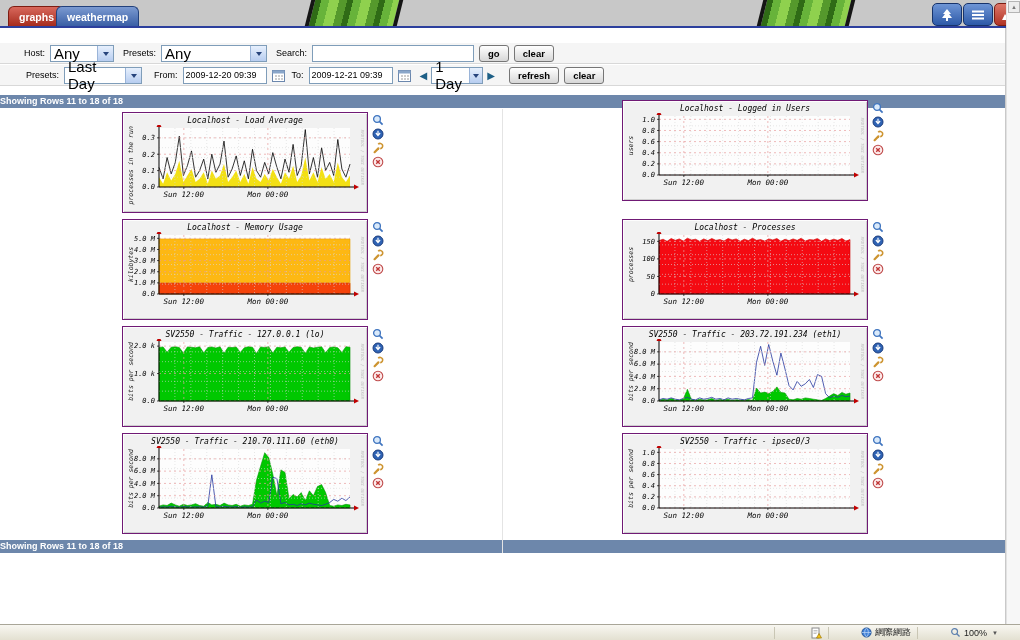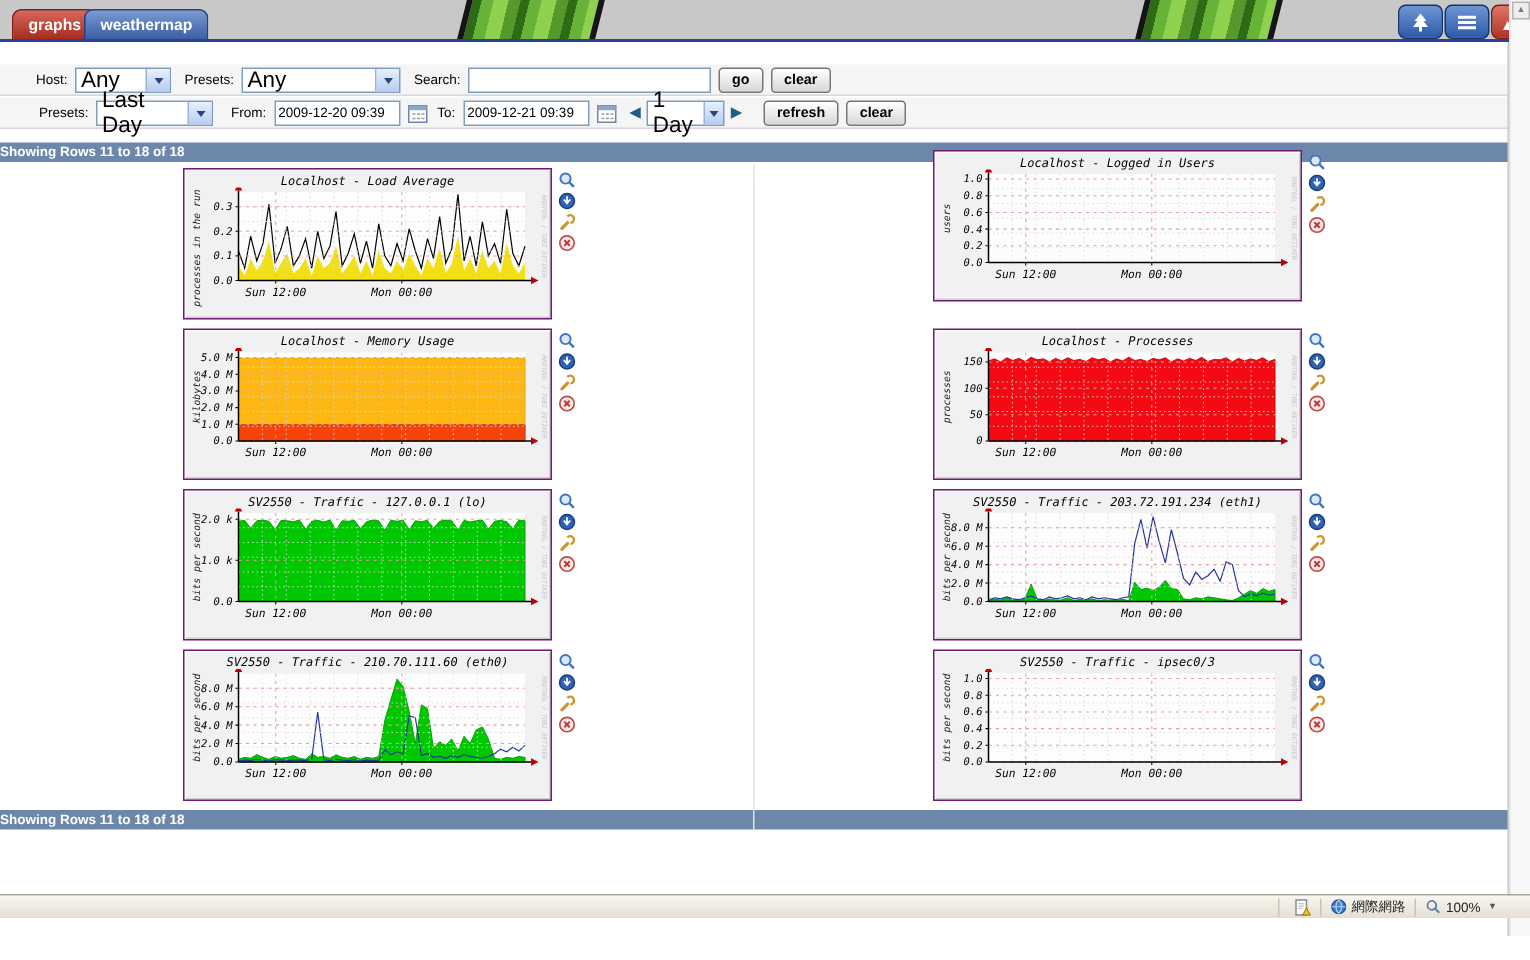--- a/index.html
+++ b/index.html
@@ -60,23 +60,23 @@
   .panel-wrap{position:absolute;width:264px;height:101px;}
   .graph-panel{position:absolute;left:0;top:0;width:246px;height:101px;border:1px solid #701a75;background:#f1f1f1;
                box-shadow:inset 1px 1px 0 #fdfdfd, inset -1px -1px 0 #cfcfcf;box-sizing:border-box;cursor:pointer;font-style:italic;}
   .graph-title{position:absolute;top:3px;left:0;right:0;text-align:center;
                font-family:"DejaVu Sans Mono",monospace;font-size:8px;color:#000;}
   .graph-svg{position:absolute;left:1px;top:12px;}
   .icon-stack{position:absolute;left:250px;top:2px;display:flex;flex-direction:column;gap:2px;}
   .gicon{width:12px;height:12px;cursor:pointer;}
 
   
-  #statusbar{position:absolute;left:0;top:596px;width:1020px;height:16px;box-sizing:border-box;
+  #statusbar{position:absolute;left:0;top:624px;width:1020px;height:16px;box-sizing:border-box;
              background:linear-gradient(#f8f7f1,#e3e0d1);border-top:1px solid #a9a698;
-             display:flex;align-items:center;font-size:9px;color:#222;}
+             display:flex;align-items:center;font-size:9px;color:#222;gap:26px;}
   .sb-main{flex:1;height:12px;margin:0 3px;border-right:1px solid #c9c6b4;}
   .sb-seg{display:flex;align-items:center;gap:3px;padding:0 6px;height:12px;border-right:1px solid #c9c6b4;white-space:nowrap;}
   .sb-last{border-right:none;margin-right:16px;}
   .caret{font-size:6px;color:#555;margin-left:2px;}
   #scrollbar{position:absolute;left:1006px;top:0;width:14px;height:624px;background:#f7f7f7;border-left:1px solid #e2e2e2;}
   #scroll-up{position:absolute;left:1px;top:1px;width:10px;height:10px;background:#ededed;border:1px solid #b5b5b5;
              font-size:6px;color:#777;text-align:center;line-height:10px;cursor:pointer;}
 </style>
 </head>
 <body>

